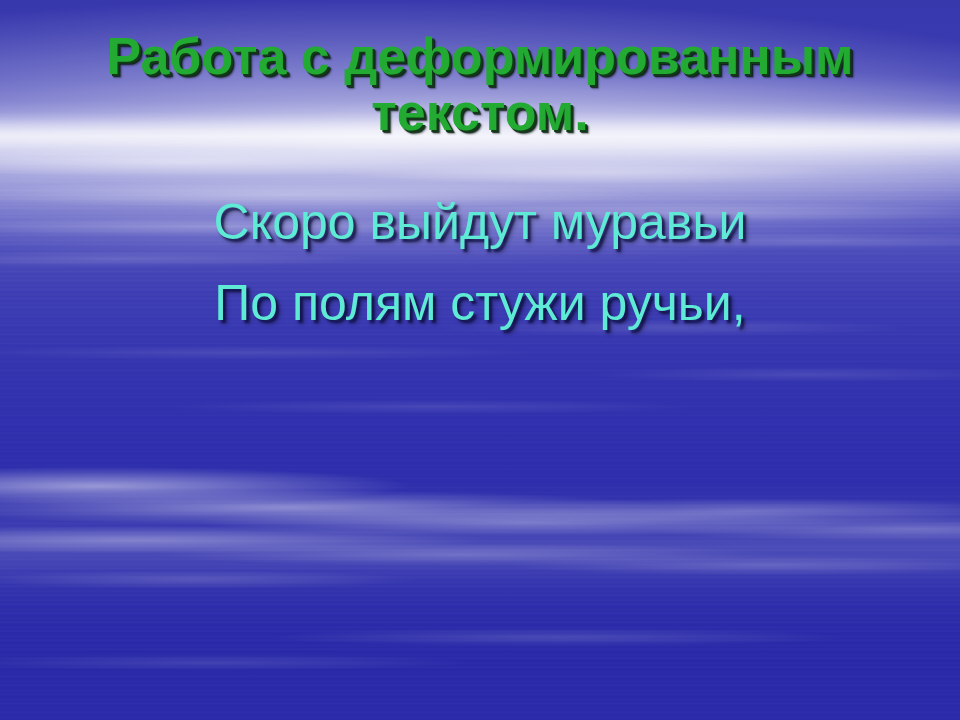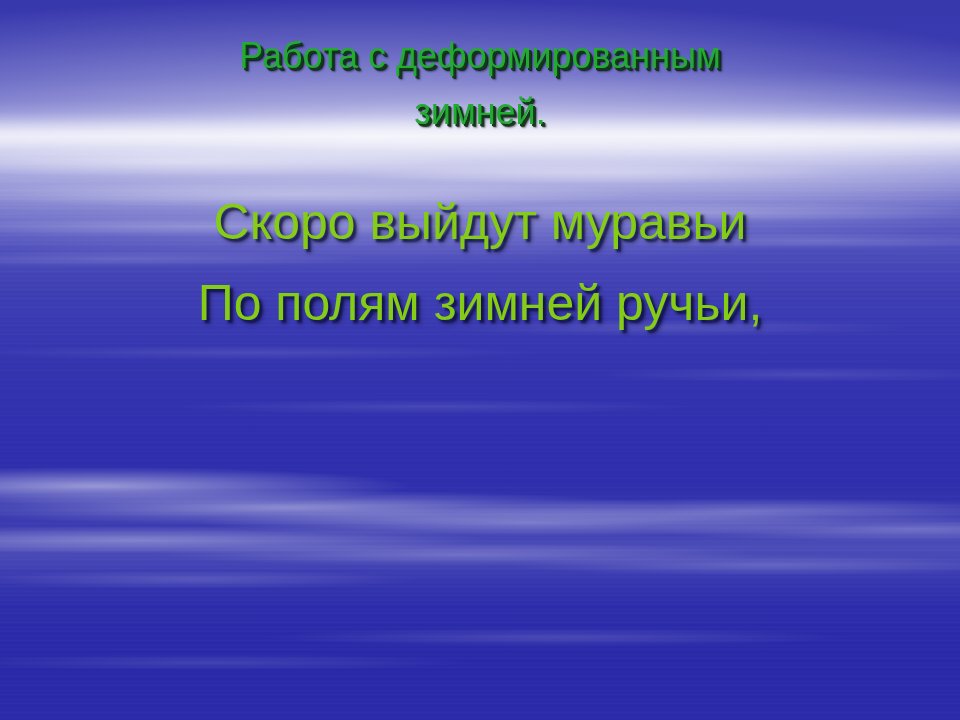--- a/index.html
+++ b/index.html
@@ -159,40 +159,40 @@
 
   #title-block {
     position: absolute;
     left: 0;
     top: 28px;
     width: 960px;
     text-align: center;
   }
   .title-line {
     color: #22aa33;
-    font-size: 36px;
+    font-size: 52px;
     line-height: 56px;
-    font-weight: normal;
+    font-weight: bold;
     letter-spacing: 0px;
     text-shadow:
        2px 2px 0 #123a18,
        3px 3px 1px rgba(6,28,10,0.85),
        4px 4px 2px rgba(0,0,0,0.35);
     white-space: nowrap;
   }
 
   #body-block {
     position: absolute;
     left: 0;
     top: 182px;
     width: 960px;
     text-align: center;
   }
   .body-line {
-    color: #84cc16;
+    color: #5eead4;
     font-size: 50px;
     line-height: 81px;
     font-weight: normal;
     text-shadow:
        3px 3px 2px rgba(12,12,60,0.70),
        4px 4px 4px rgba(0,0,0,0.35);
     white-space: nowrap;
   }
 </style>
 </head>
@@ -204,22 +204,22 @@
   <div class="bg-layer" id="bg-horizon-glow"></div>
   <div class="bg-layer" id="bg-striations"></div>
   <div class="bg-layer" id="bg-clouds-upper"></div>
   <div class="bg-layer" id="bg-clouds-mid"></div>
   <div class="bg-layer" id="bg-clouds-lower"></div>
 
   <div id="content">
 
     <div id="title-block">
       <div class="title-line">Работа с деформированным</div>
-      <div class="title-line">зимней.</div>
+      <div class="title-line">текстом.</div>
     </div>
 
     <div id="body-block">
       <div class="body-line">Скоро выйдут муравьи</div>
-      <div class="body-line">По полям зимней ручьи,</div>
+      <div class="body-line">По полям стужи ручьи,</div>
     </div>
 
   </div>
 </div>
 
 </body></html>

